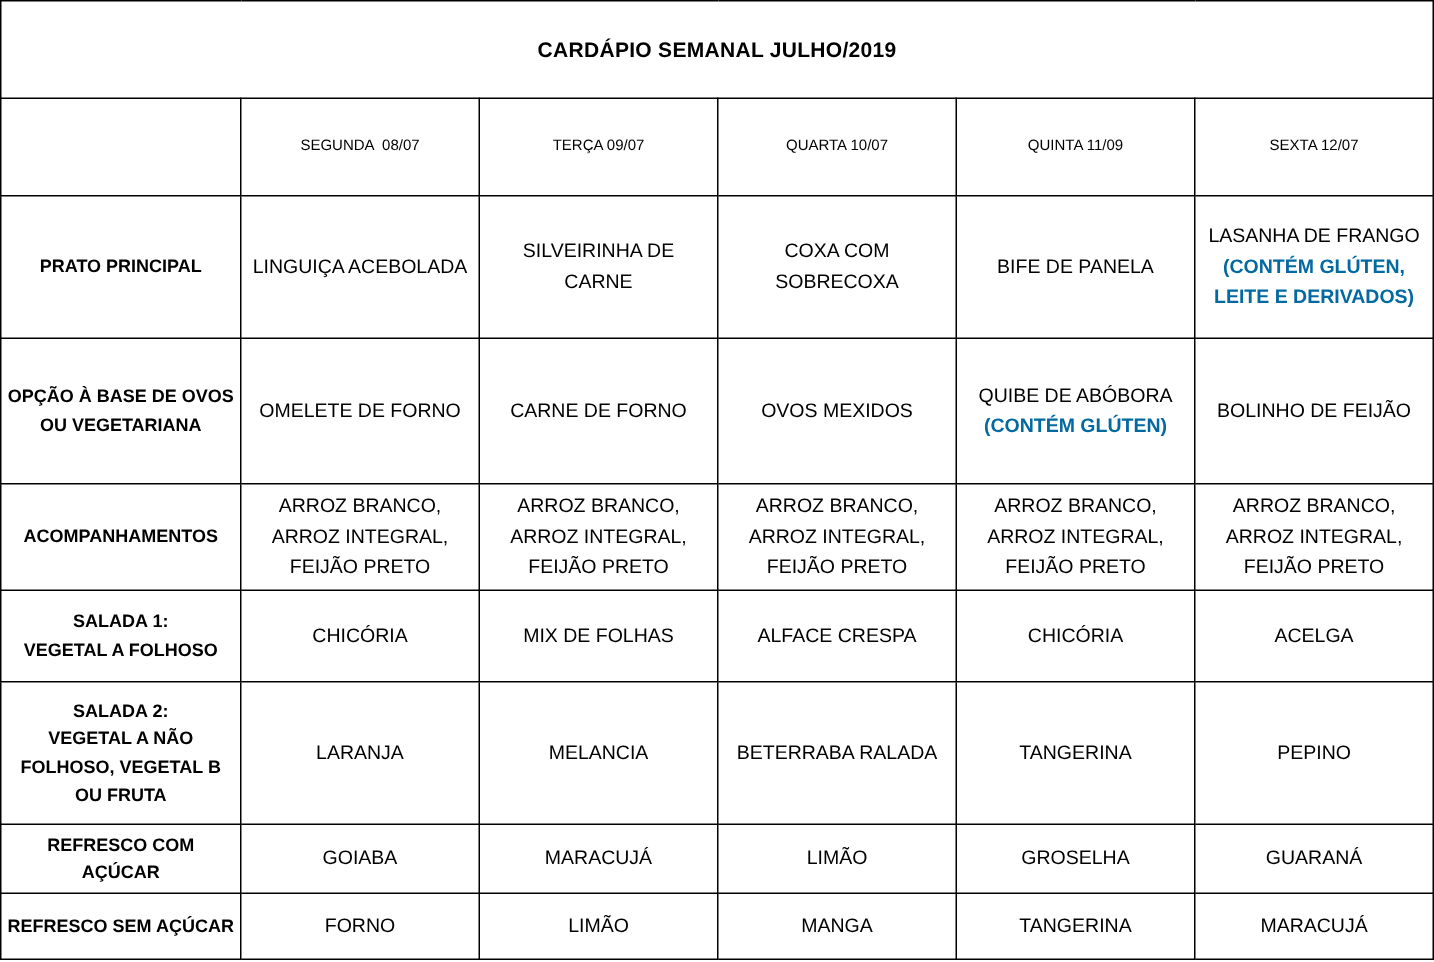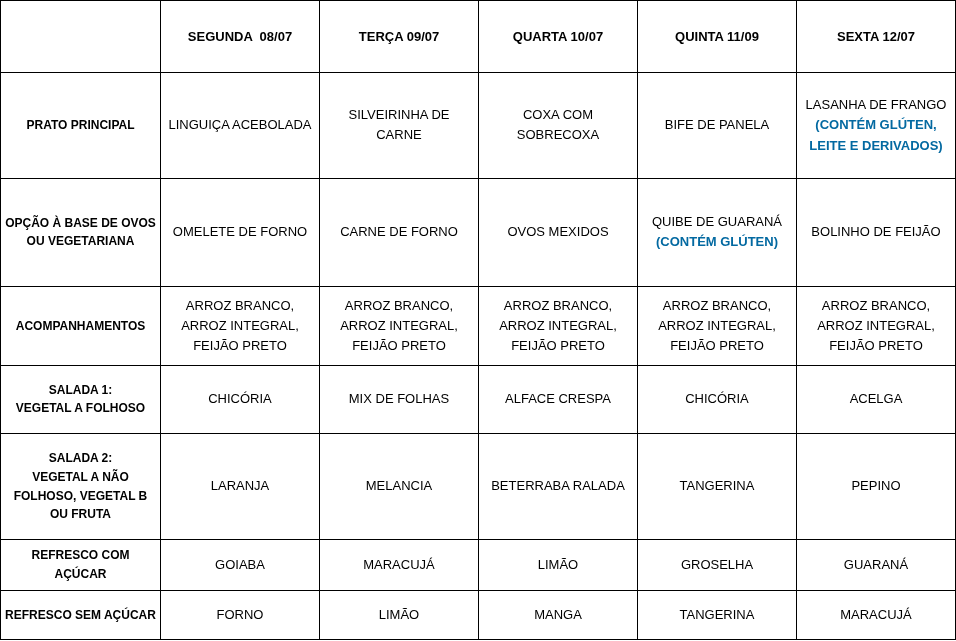--- a/index.html
+++ b/index.html
@@ -30,22 +30,22 @@
     padding: 2px 4px;
     box-sizing: border-box;
     overflow: hidden;
   }
   .title-row th {
     font-size: 14px;
     font-weight: bold;
     letter-spacing: 0.2px;
   }
   .header-row th {
-    font-size: 13px;
-    font-weight: bold;
+    font-size: 10px;
+    font-weight: normal;
     white-space: pre-wrap;
   }
   td.row-label {
     font-size: 12px;
     font-weight: bold;
     white-space: pre-line;
     line-height: 1.55;
   }
   td.menu-cell {
     font-size: 13px;
@@ -66,20 +66,23 @@
   <table class="menu">
     <colgroup>
       <col style="width:160px">
       <col style="width:159px">
       <col style="width:159px">
       <col style="width:159px">
       <col style="width:159px">
       <col style="width:159px">
     </colgroup>
     <tbody>
+      <tr class="title-row" style="height:60px">
+        <th colspan="6">CARDÁPIO SEMANAL JULHO/2019</th>
+      </tr>
       <tr class="header-row" style="height:60px">
         <th></th>
         <th>SEGUNDA  08/07</th>
         <th>TERÇA 09/07</th>
         <th>QUARTA 10/07</th>
         <th>QUINTA 11/09</th>
         <th>SEXTA 12/07</th>
       </tr>
 
       <tr style="height:88px">
@@ -89,21 +92,21 @@
         <td class="menu-cell"><span>COXA COM SOBRECOXA</span></td>
         <td class="menu-cell"><span>BIFE DE PANELA</span></td>
         <td class="menu-cell"><span>LASANHA DE FRANGO</span><span class="allergen">(CONTÉM GLÚTEN, LEITE E DERIVADOS)</span></td>
       </tr>
 
       <tr style="height:90px">
         <td class="row-label">OPÇÃO À BASE DE OVOS OU VEGETARIANA</td>
         <td class="menu-cell"><span>OMELETE DE FORNO</span></td>
         <td class="menu-cell"><span>CARNE DE FORNO</span></td>
         <td class="menu-cell"><span>OVOS MEXIDOS</span></td>
-        <td class="menu-cell"><span>QUIBE DE GUARANÁ</span><span class="allergen">(CONTÉM GLÚTEN)</span></td>
+        <td class="menu-cell"><span>QUIBE DE ABÓBORA</span><span class="allergen">(CONTÉM GLÚTEN)</span></td>
         <td class="menu-cell"><span>BOLINHO DE FEIJÃO</span></td>
       </tr>
 
 
       <tr style="height:63px">
         <td class="row-label">ACOMPANHAMENTOS</td>
         <td class="menu-cell"><span>ARROZ BRANCO, ARROZ INTEGRAL, FEIJÃO PRETO</span></td>
         <td class="menu-cell"><span>ARROZ BRANCO, ARROZ INTEGRAL, FEIJÃO PRETO</span></td>
         <td class="menu-cell"><span>ARROZ BRANCO, ARROZ INTEGRAL, FEIJÃO PRETO</span></td>
         <td class="menu-cell"><span>ARROZ BRANCO, ARROZ INTEGRAL, FEIJÃO PRETO</span></td>

